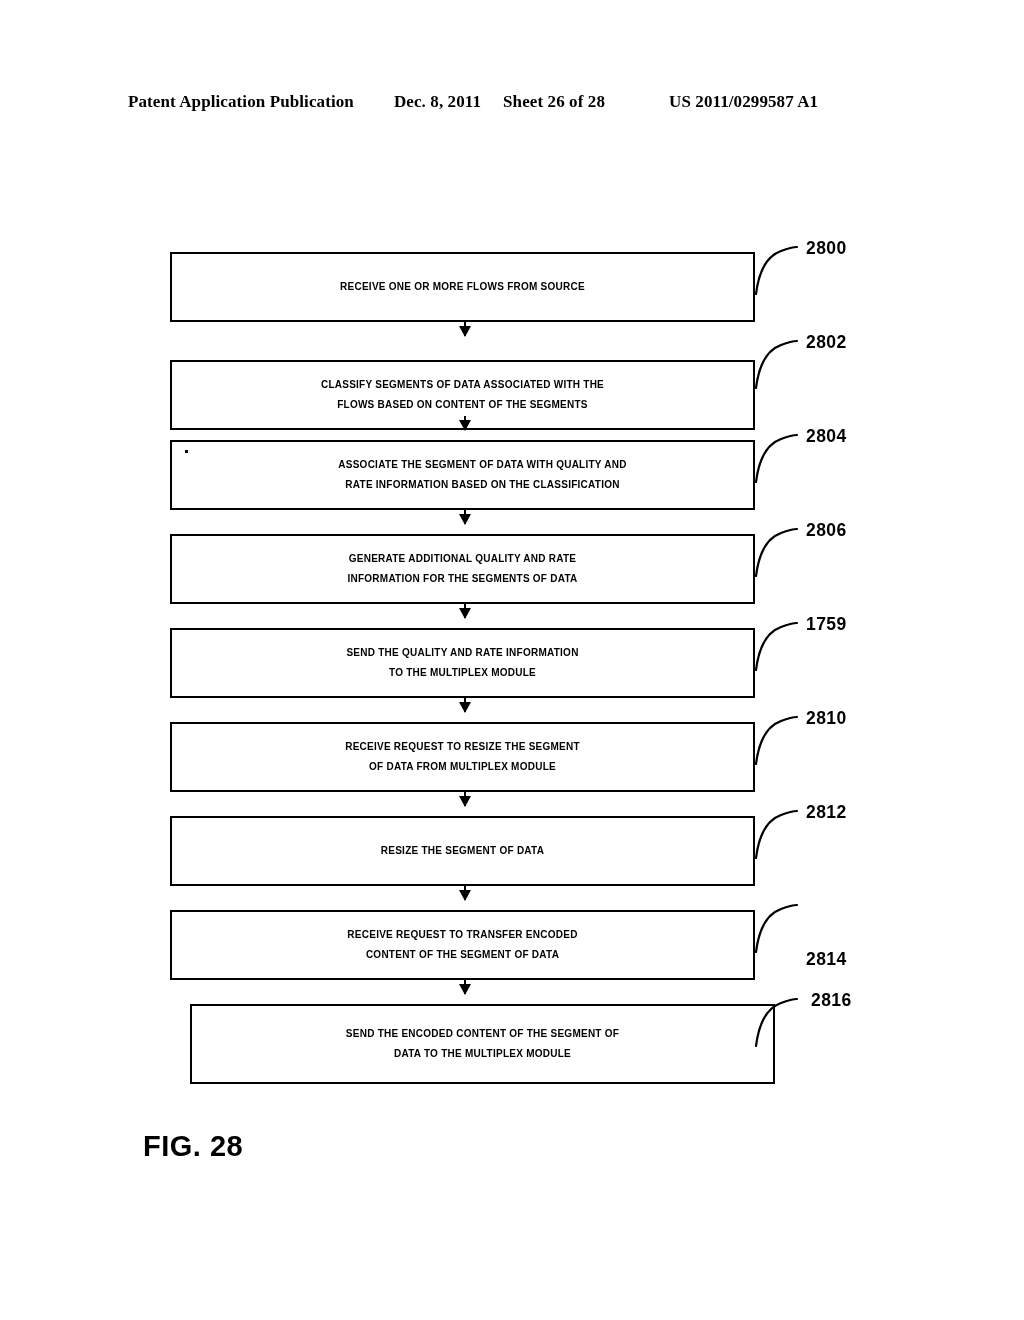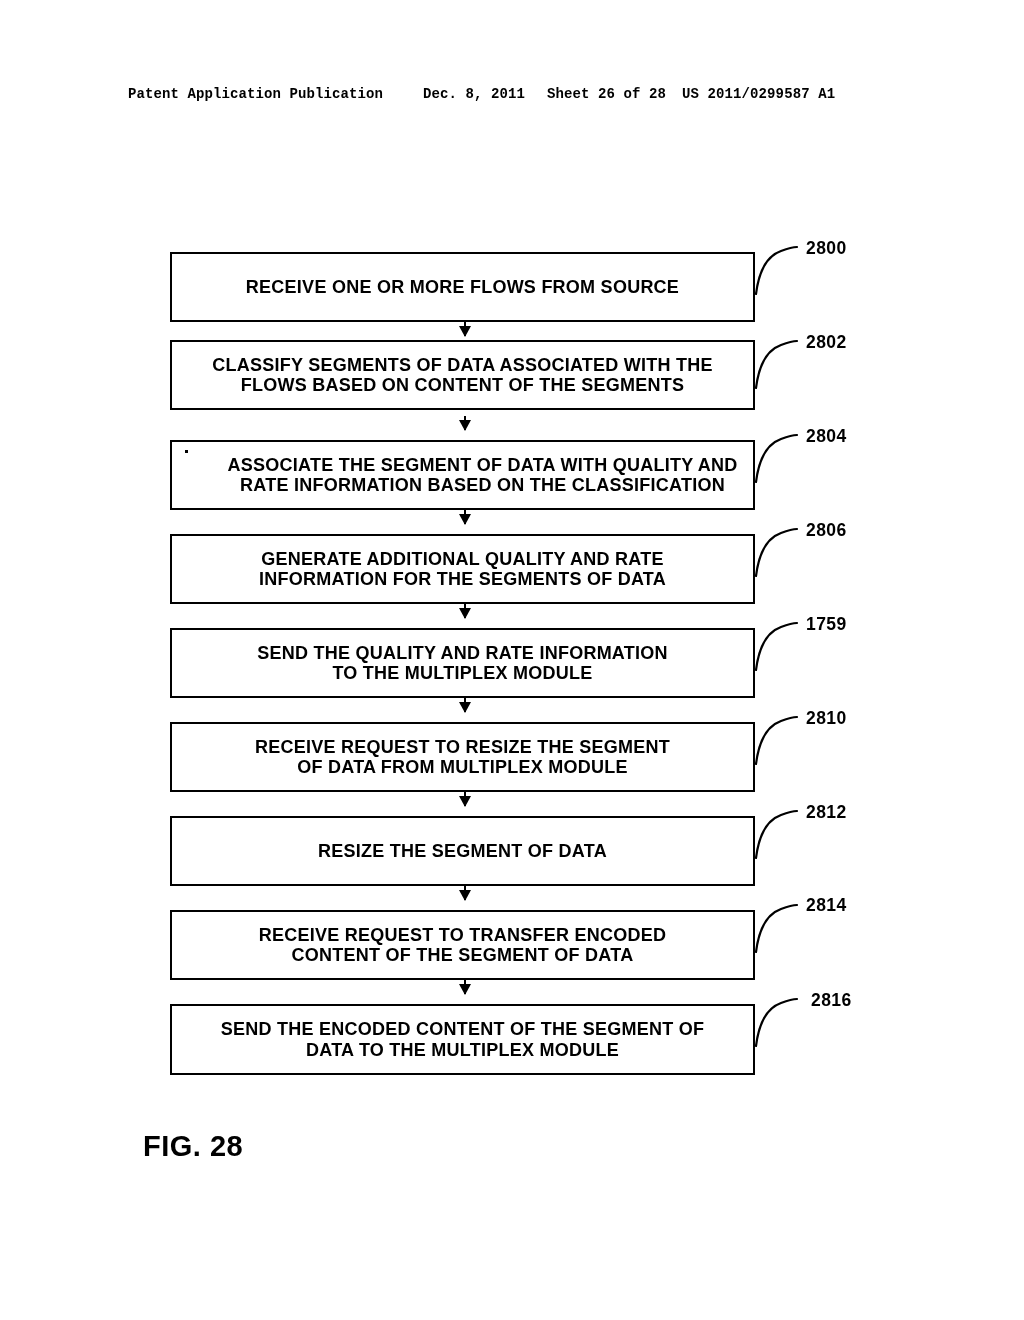--- a/index.html
+++ b/index.html
@@ -16,32 +16,32 @@
     overflow: hidden;
   }
 
   
   #patent-header {
     position: absolute;
     left: 128px;
     top: 86px;
     width: 768px;
     height: 26px;
-    font-family: Liberation Mono, monospace;
-    font-weight: bold;
-    font-size: 14px;
+    font-family: Liberation Serif, serif;
+    font-weight: bold;
+    font-size: 17px;
     letter-spacing: 0.1px;
     white-space: nowrap;
     display: flex;
-    align-items: flex-start;
+    align-items: flex-end;
   }
   #patent-header .hdr-pub     { }
   #patent-header .hdr-date    { margin-left: 40px; }
   #patent-header .hdr-sheet   { margin-left: 22px; }
-  #patent-header .hdr-number  { margin-left: 16px; }
+  #patent-header .hdr-number  { margin-left: 64px; }
 
   
   #flowchart {
     position: absolute;
     left: 0;
     top: 0;
     width: 1024px;
     height: 1320px;
   }
 
@@ -53,21 +53,21 @@
     border: 2.5px solid #000000;
     background: #ffffff;
     display: flex;
     align-items: center;
     justify-content: center;
     text-align: center;
   }
   .flow-box .box-text {
     font-family: "Liberation Sans", sans-serif;
     font-weight: bold;
-    font-size: 18px;
+    font-size: 10px;
     line-height: 20.5px;
     letter-spacing: 0.25px;
     white-space: pre-line;
     padding: 0 10px;
   }
 
   
   .flow-arrow {
     position: absolute;
     left: 464px;
@@ -136,21 +136,21 @@
 
 <div id="flowchart">
     <div class="flow-box" style="top: 252px; height: 70px;">
       <span class="box-text">RECEIVE ONE OR MORE FLOWS FROM SOURCE</span>
     </div>
     <svg class="leader-svg" width="50" height="62" style="left: 751px; top: 236px;">
       <path d="M 5 58 C 8 34, 16 20, 30 15 C 38 12, 42 11, 46 11" stroke="#000000" stroke-width="2.2" fill="none" stroke-linecap="round"></path>
     </svg>
     <div class="ref-label" style="left: 797px; top: 238px;">2800</div>
     <div class="flow-arrow" style="left: 464px; top: 322px; height: 14px;"></div>
-    <div class="flow-box" style="top: 340px; height: 70px;">
+    <div class="flow-box" style="top: 360px; height: 70px;">
       <span class="box-text">CLASSIFY SEGMENTS OF DATA ASSOCIATED WITH THE
 FLOWS BASED ON CONTENT OF THE SEGMENTS</span>
     </div>
     <svg class="leader-svg" width="50" height="62" style="left: 751px; top: 330px;">
       <path d="M 5 58 C 8 34, 16 20, 30 15 C 38 12, 42 11, 46 11" stroke="#000000" stroke-width="2.2" fill="none" stroke-linecap="round"></path>
     </svg>
     <div class="ref-label" style="left: 797px; top: 332px;">2802</div>
     <div class="flow-arrow" style="left: 464px; top: 416px; height: 14px;"></div>
     <div class="flow-box" style="top: 440px; height: 70px; padding-left: 40px;">
       <span class="box-text">ASSOCIATE THE SEGMENT OF DATA WITH QUALITY AND
@@ -197,23 +197,23 @@
     </svg>
     <div class="ref-label" style="left: 797px; top: 802px;">2812</div>
     <div class="flow-arrow" style="left: 464px; top: 886px; height: 14px;"></div>
     <div class="flow-box" style="top: 910px; height: 70px;">
       <span class="box-text">RECEIVE REQUEST TO TRANSFER ENCODED
 CONTENT OF THE SEGMENT OF DATA</span>
     </div>
     <svg class="leader-svg" width="50" height="62" style="left: 751px; top: 894px;">
       <path d="M 5 58 C 8 34, 16 20, 30 15 C 38 12, 42 11, 46 11" stroke="#000000" stroke-width="2.2" fill="none" stroke-linecap="round"></path>
     </svg>
-    <div class="ref-label" style="left: 797px; top: 895px;">2814</div>
+    <div class="ref-label" style="left: 797px; top: 949px;">2814</div>
     <div class="flow-arrow" style="left: 464px; top: 980px; height: 14px;"></div>
-    <div class="flow-box" style="top: 1004px; height: 71px;">
+    <div class="flow-box" style="top: 1004px; height: 80px; margin-left: 20px;">
       <span class="box-text">SEND THE ENCODED CONTENT OF THE SEGMENT OF
 DATA TO THE MULTIPLEX MODULE</span>
     </div>
     <svg class="leader-svg" width="50" height="62" style="left: 751px; top: 988px;">
       <path d="M 5 58 C 8 34, 16 20, 30 15 C 38 12, 42 11, 46 11" stroke="#000000" stroke-width="2.2" fill="none" stroke-linecap="round"></path>
     </svg>
     <div class="ref-label" style="left: 802px; top: 990px;">2816</div>
   </div>
 
 <div id="figure-caption">FIG. 28</div>

